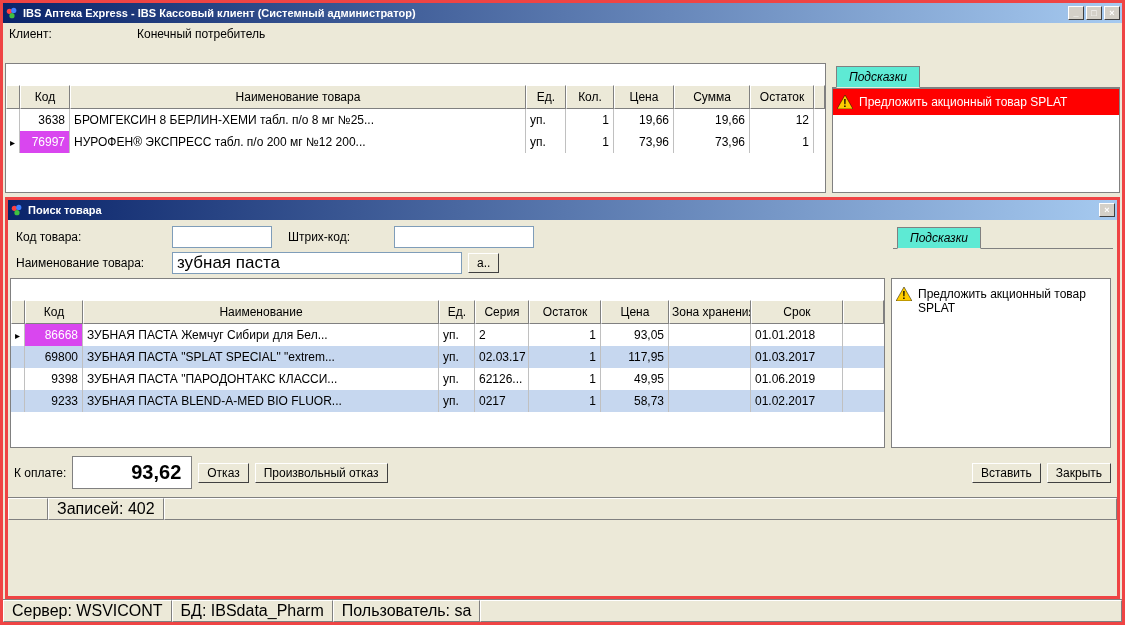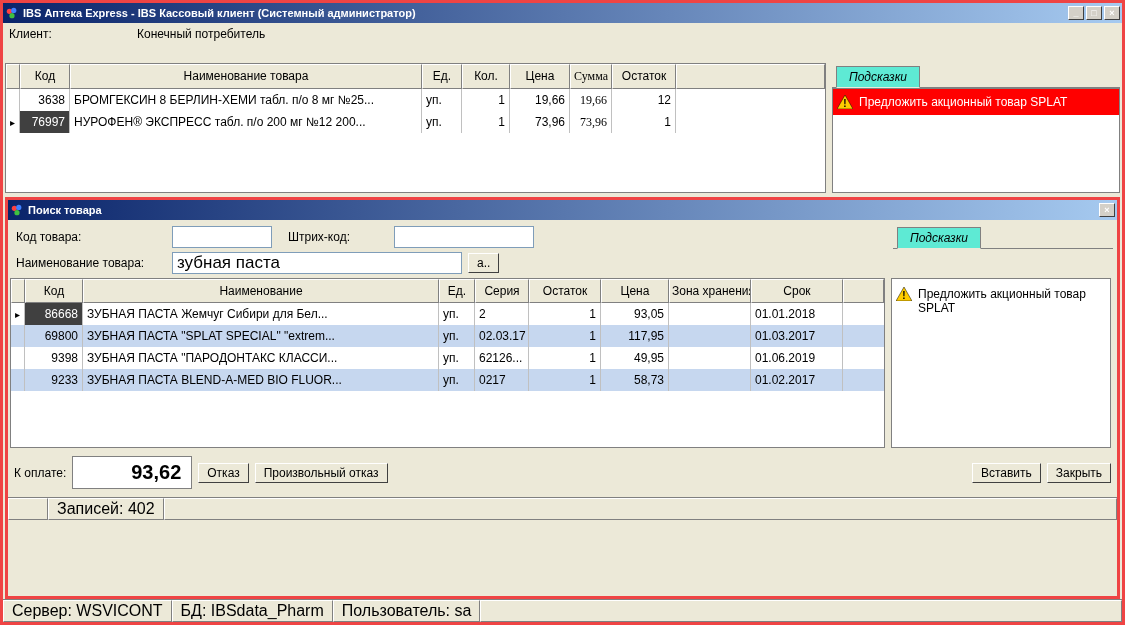--- a/index.html
+++ b/index.html
@@ -10,26 +10,26 @@
 .titlebar .app-icon svg { width: 14px; height: 14px; }
 .titlebar-text { flex: 1; font-size: 11px; }
 .titlebar-btns { display: flex; gap: 2px; }
 .tbtn { width: 16px; height: 14px; background: #d4d0c8; border: 1px solid #fff; border-right-color: #404040; border-bottom-color: #404040; font-size: 9px; display: flex; align-items: center; justify-content: center; font-weight: bold; font-family: Marlett, Arial; cursor: pointer; }
 .main-content { padding: 4px 6px 20px; }
 .info-row { display: flex; margin-bottom: 2px; }
 .info-label { width: 128px; }
 .info-value { }
 .split-pane { display: flex; padding: 0 2px; }
 .grid-wrapper { flex: 1; border: 1px solid #808080; background: #fff; position: relative; }
-.grid-head { display: flex; background: #8b5cf6; }
+.grid-head { display: flex; background: #8b5cf6; margin-top: 21px; }
 .grid-head .hc { border: 1px solid #fff; border-right-color: #808080; border-bottom-color: #808080; padding: 4px 2px; text-align: center; background: #ece9d8; overflow: hidden; white-space: nowrap; }
 .grid-body { }
 .gr { display: flex; height: 22px; align-items: center; }
 .gr .gc { padding: 0 4px; overflow: hidden; white-space: nowrap; border-right: 1px solid #c0c0c0; height: 100%; display: flex; align-items: center; }
-.gr.selected .gc.code { background: #404040; color: #fff; }
+.gr.selected .gc.code { background: #d946ef; color: #fff; }
 .gr.hl { background: #c6d7ef; }
 .row-indicator { width: 14px; display: flex; align-items: center; justify-content: center; }
 .row-indicator.active::before { content: "▸"; font-size: 10px; }
 .tab-strip { display: flex; border-bottom: 1px solid #808080; background: #ece9d8; padding-top: 2px; }
 .tab { border: 1px solid #808080; border-bottom: none; background: #ece9d8; padding: 3px 12px; margin-left: 4px; position: relative; top: 1px; font-size: 12px; }
 .tab.active { background: #5eead4; border-bottom: 1px solid #ece9d8; font-style: italic; }
 .hint-panel { width: 288px; margin-left: 6px; display: flex; flex-direction: column; }
 .hint-body { border: 1px solid #808080; background: #fff; flex: 1; padding: 4px 2px; }
 .hint-red { background: #ff0000; color: #fff; padding: 6px 4px; display: flex; align-items: flex-start; gap: 6px; }
 .hint-yellow { background: #fff; padding: 4px 2px; display: flex; align-items: flex-start; gap: 6px; }
@@ -39,25 +39,25 @@
 .search-form { padding: 6px 8px 4px; display: grid; grid-template-columns: 150px 110px 100px 150px auto; gap: 4px 6px; align-items: center; }
 .txt-input { border: 1px solid #7f9db9; background: #fff; padding: 2px 4px; font-family: inherit; font-size: 17px; height: 22px; }
 .btn { background: #ece9d8; border: 1px solid #404040; border-top-color: #fff; border-left-color: #fff; padding: 2px 8px; font-family: inherit; font-size: 12px; cursor: pointer; }
 .footer-row { display: flex; align-items: center; padding: 8px 6px; gap: 6px; }
 .total-box { border: 1px solid #808080; background: #fff; padding: 4px 10px; font-size: 20px; font-weight: bold; min-width: 120px; text-align: right; }
 .statusbar { background: #ece9d8; border-top: 1px solid #808080; display: flex; font-size: 16px; }
 .statusbar .cell { border: 1px solid #fff; border-right-color: #808080; border-bottom-color: #808080; padding: 1px 8px; }
 .num { justify-content: flex-end; }
 .c-ind { width: 14px; }
 .c-code { width: 50px; }
-.c-name { width: 352px; }
+.c-name { width: 456px; }
 .c-unit { width: 40px; }
 .c-qty { width: 48px; }
 .c-price { width: 60px; }
-.c-sum { width: 42px; font-family: Liberation Serif, serif; }
+.c-sum { width: 76px; }
 .c-rest { width: 64px; }
 .s-ind { width: 14px; }
 .s-code { width: 58px; }
 .s-name { width: 356px; }
 .s-unit { width: 36px; }
 .s-series { width: 54px; }
 .s-rest { width: 72px; }
 .s-price { width: 68px; }
 .s-zone { width: 82px; }
 .s-exp { width: 92px; }

